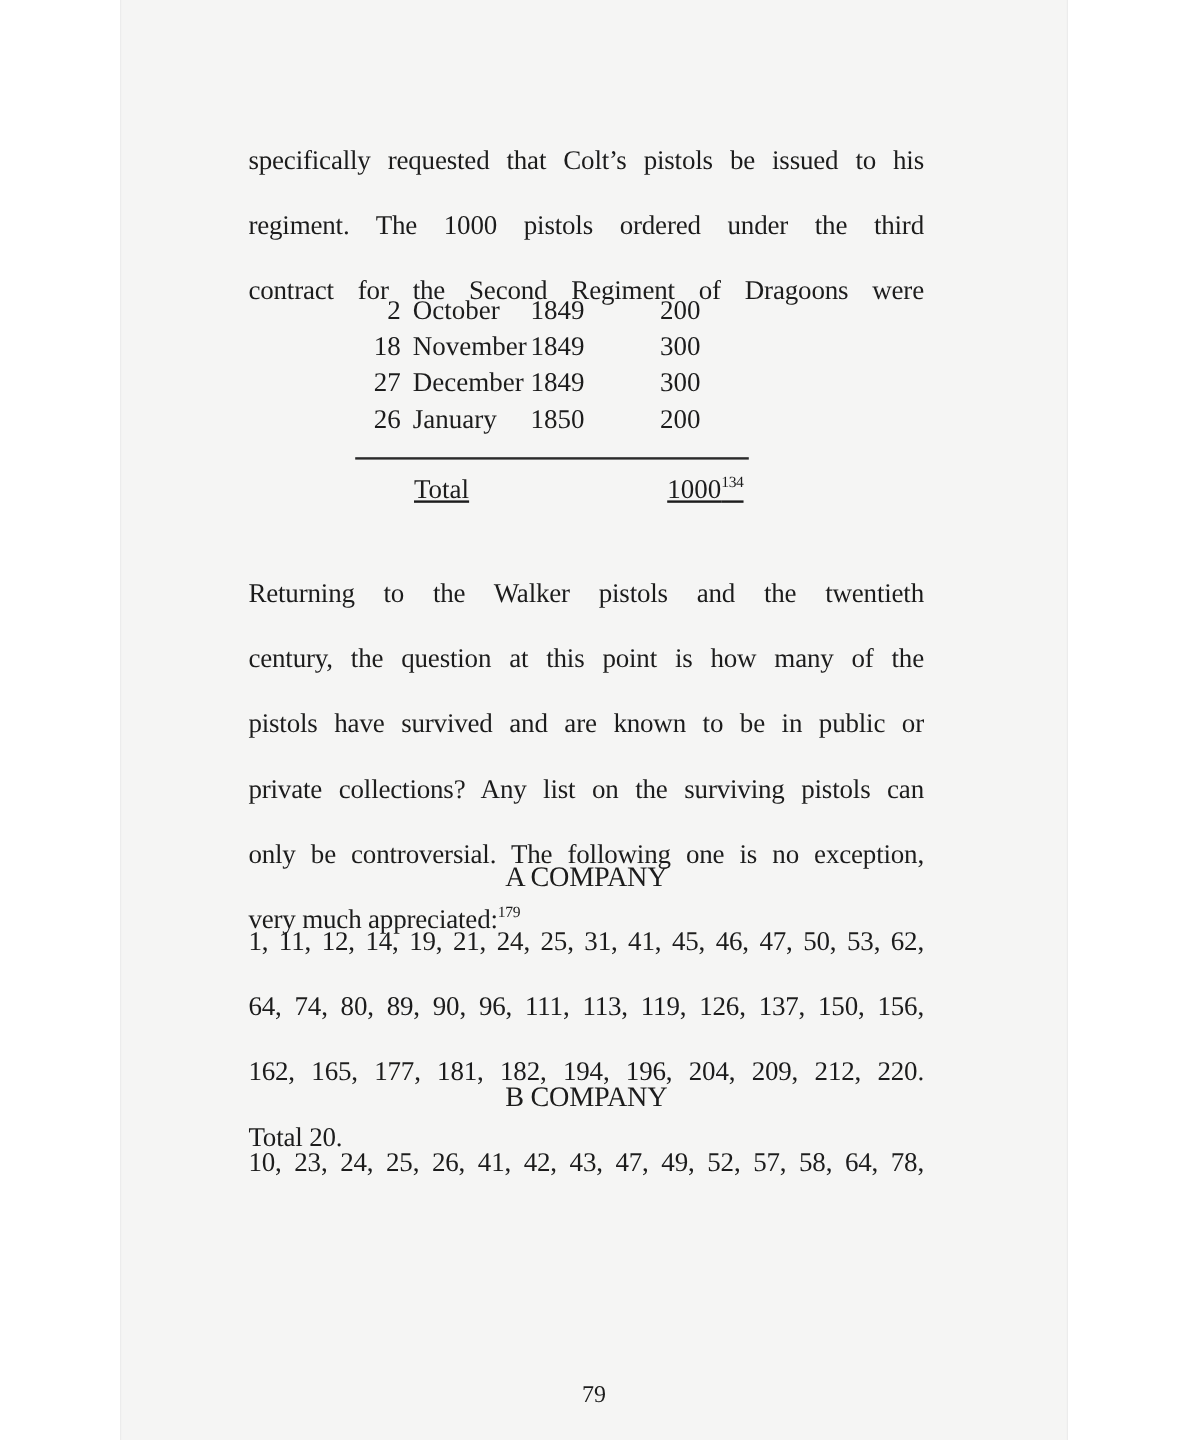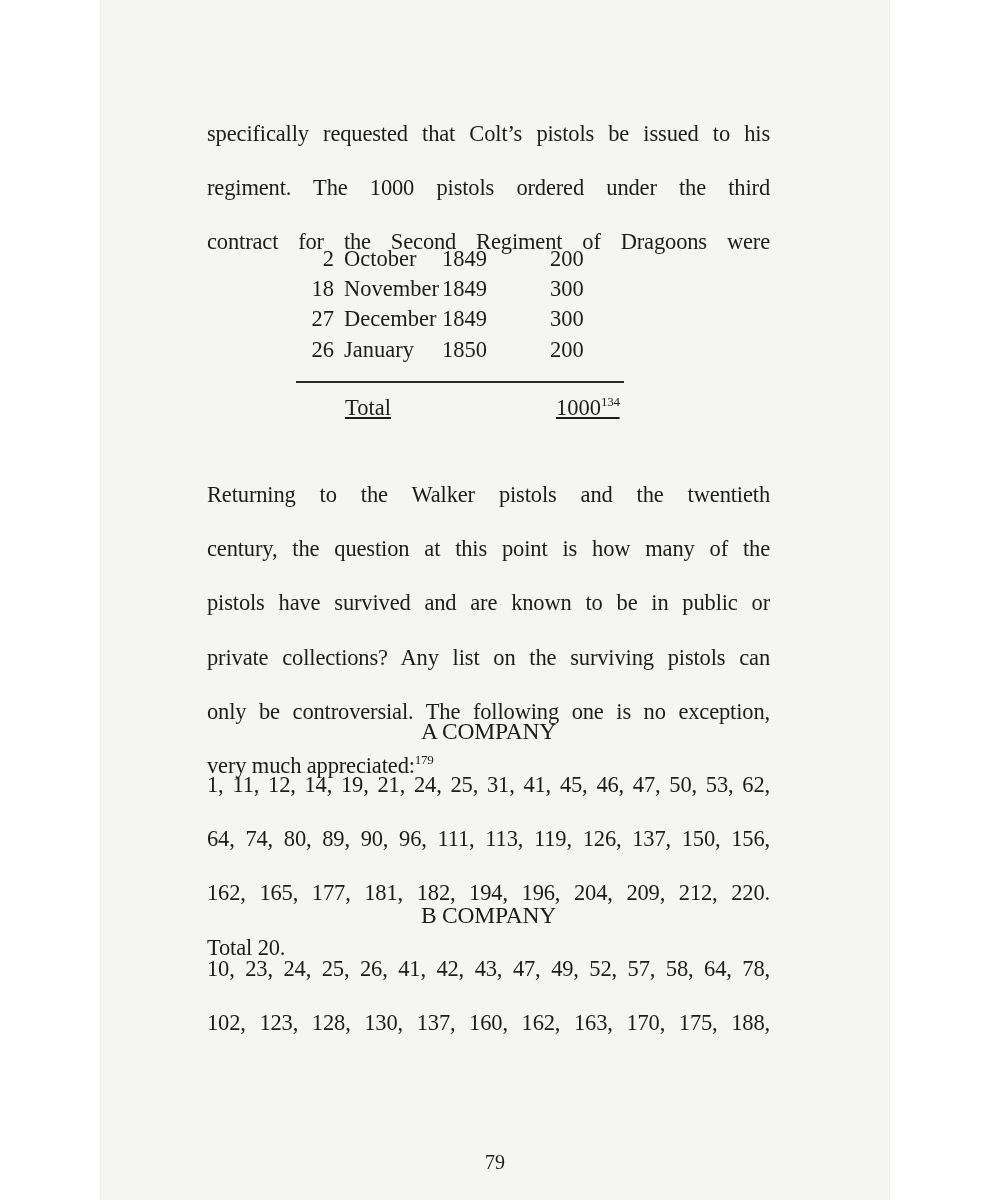--- a/index.html
+++ b/index.html
@@ -98,16 +98,15 @@
 <div class="text-block" id="list-a">
   <span class="line">1, 11, 12, 14, 19, 21, 24, 25, 31, 41, 45, 46, 47, 50, 53, 62,</span>
   <span class="line">64, 74, 80, 89, 90, 96, 111, 113, 119, 126, 137, 150, 156,</span>
   <span class="line">162, 165, 177, 181, 182, 194, 196, 204, 209, 212, 220.</span>
   <span class="line last">Total 20.</span>
 </div>
 
 <div class="heading" id="heading-b">B COMPANY</div>
 <div class="text-block" id="list-b">
   <span class="line">10, 23, 24, 25, 26, 41, 42, 43, 47, 49, 52, 57, 58, 64, 78,</span>
-  <span class="line">102, 123, 128, 130, 137, 160, 162, 163, 170, 175, 188,</span>
 </div>
 
 <div class="page-number">79</div>
 
 </body></html>

